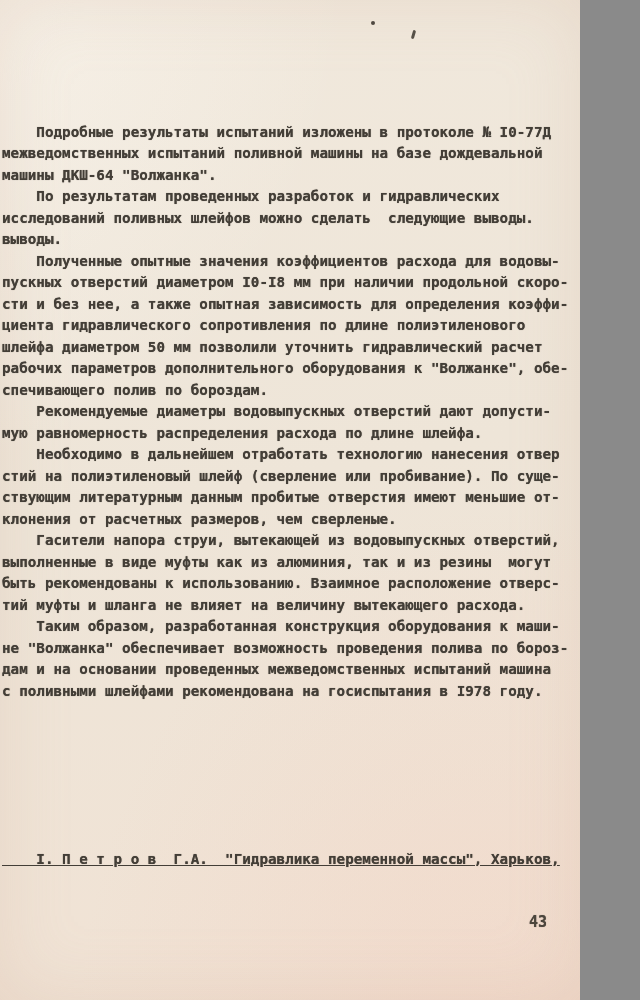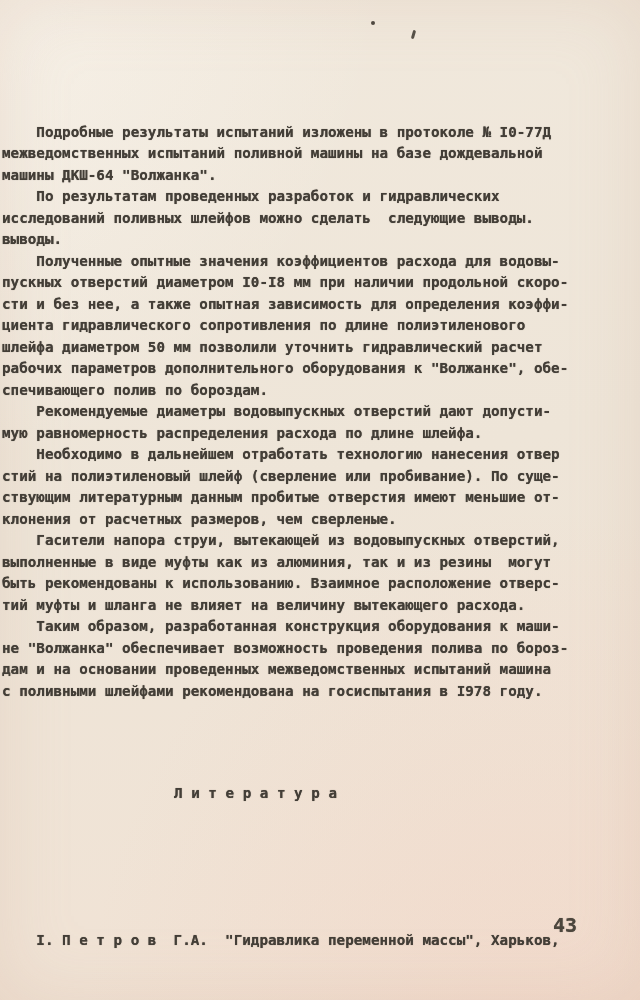--- a/index.html
+++ b/index.html
@@ -1,18 +1,18 @@
 <!DOCTYPE html>
 <html><head>
 <meta charset="utf-8">
 <style>
   html, body { margin: 0; padding: 0; background: #8a8a8a; }
   .page {
     position: relative;
-    width: 640px;
+    width: 580px;
     height: 1000px;
     overflow: hidden;
     background:
       radial-gradient(120% 90% at 85% 105%, rgba(242,204,188,0.38), rgba(242,204,188,0) 60%),
       radial-gradient(130% 100% at -10% -8%, rgba(253,250,244,0.55), rgba(253,250,244,0) 55%),
       linear-gradient(168deg, #f1e9dd 0%, #eee5d8 48%, #f1e2d4 100%);
     box-shadow: inset 0 0 70px rgba(201,165,143,0.22);
     font-family: "DejaVu Sans Mono", "Liberation Mono", monospace;
     font-weight: 700;
     color: #433e37;
@@ -28,26 +28,26 @@
     text-shadow: 0 0 0.7px rgba(62,56,48,0.85);
   }
   .line { min-height: 21.5px; }
   .heading {
     margin-top: 16px;
     margin-left: 172px;
     min-height: 21.5px;
   }
   .refs { margin-top: 18px; }
   .reference { margin-top: 4px; }
-  .reference:first-child { margin-top: 0; }
+  .reference:first-child { margin-top: 0; text-decoration: underline; }
   .page-number {
     position: absolute;
     top: 913px;
-    left: 553px;
-    font-size: 20px;
+    left: 529px;
+    font-size: 15px;
     color: #4c463d;
     text-shadow: 0 0 0.7px rgba(62,56,48,0.8);
     text-align: right;
   }
   .speck { position: absolute; background: #4e4840; }
   .speck-dot { left: 371px; top: 21px; width: 4px; height: 4px; border-radius: 50%; }
   .speck-tick {
     left: 412px; top: 30px; width: 3px; height: 9px;
     border-radius: 2px; transform: rotate(16deg); background: #565047;
   }
@@ -57,21 +57,20 @@
 
 <div class="page">
 
   <span class="speck speck-dot"></span>
   <span class="speck speck-tick"></span>
 
   <div class="text-block">
 
     <div><div class="line">    Подробные результаты испытаний изложены в протоколе № I0-77Д</div><div class="line">межведомственных испытаний поливной машины на базе дождевальной</div><div class="line">машины ДКШ-64 "Волжанка".</div><div class="line">    По результатам проведенных разработок и гидравлических</div><div class="line">исследований поливных шлейфов можно сделать  следующие выводы.</div><div class="line">выводы.</div><div class="line">    Полученные опытные значения коэффициентов расхода для водовы-</div><div class="line">пускных отверстий диаметром I0-I8 мм при наличии продольной скоро-</div><div class="line">сти и без нее, а также опытная зависимость для определения коэффи-</div><div class="line">циента гидравлического сопротивления по длине полиэтиленового</div><div class="line">шлейфа диаметром 50 мм позволили уточнить гидравлический расчет</div><div class="line">рабочих параметров дополнительного оборудования к "Волжанке", обе-</div><div class="line">спечивающего полив по бороздам.</div><div class="line">    Рекомендуемые диаметры водовыпускных отверстий дают допусти-</div><div class="line">мую равномерность распределения расхода по длине шлейфа.</div><div class="line">    Необходимо в дальнейшем отработать технологию нанесения отвер</div><div class="line">стий на полиэтиленовый шлейф (сверление или пробивание). По суще-</div><div class="line">ствующим литературным данным пробитые отверстия имеют меньшие от-</div><div class="line">клонения от расчетных размеров, чем сверленые.</div><div class="line">    Гасители напора струи, вытекающей из водовыпускных отверстий,</div><div class="line">выполненные в виде муфты как из алюминия, так и из резины  могут</div><div class="line">быть рекомендованы к использованию. Взаимное расположение отверс-</div><div class="line">тий муфты и шланга не влияет на величину вытекающего расхода.</div><div class="line">    Таким образом, разработанная конструкция оборудования к маши-</div><div class="line">не "Волжанка" обеспечивает возможность проведения полива по бороз-</div><div class="line">дам и на основании проведенных межведомственных испытаний машина</div><div class="line">с поливными шлейфами рекомендована на госиспытания в I978 году.</div></div>
 
-    <div class="heading">Л и т е р а т у р а</div>
 
     <div class="refs">
       <div class="reference"><div class="line">    I. П е т р о в  Г.А.  "Гидравлика переменной массы", Харьков,</div></div>
       
       
       
     </div>
 
   </div>
 

